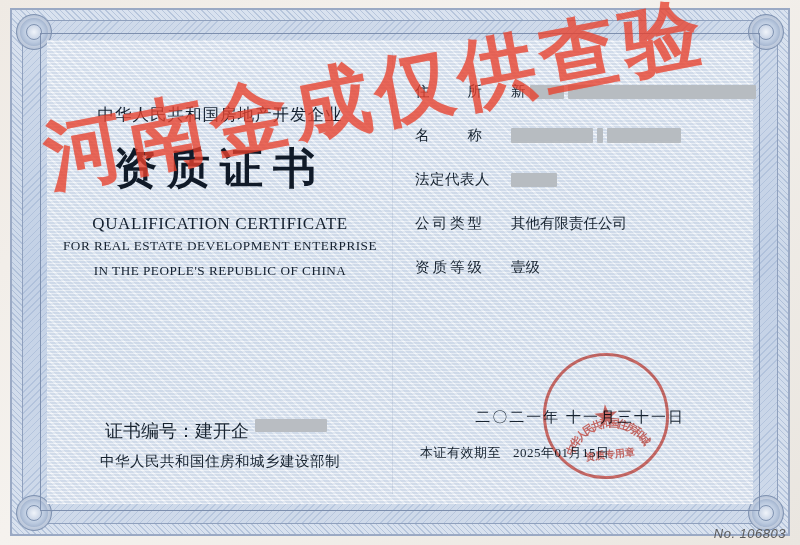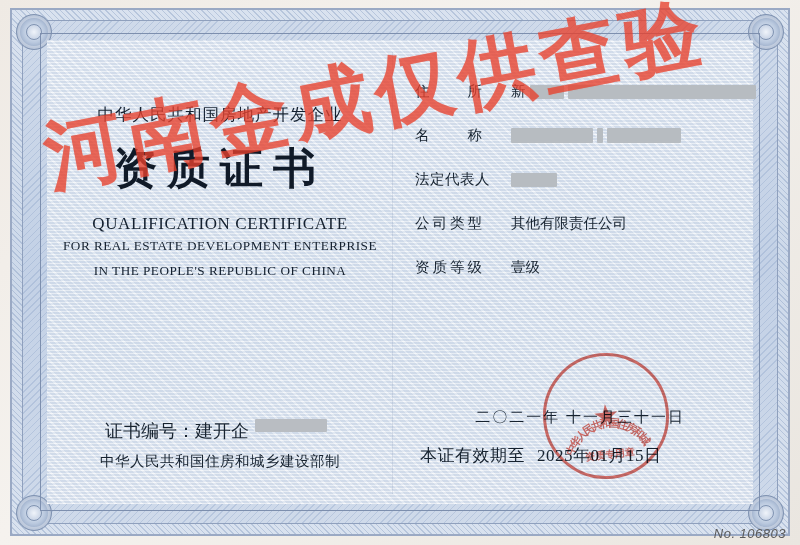--- a/index.html
+++ b/index.html
@@ -230,21 +230,21 @@
     left: 415px; top: 408px;
     width: 330px;
     text-align: center;
     font-size: 15px;
     letter-spacing: 2px;
     color: #16222f;
   }
   .valid-row {
     position: absolute;
     left: 420px; top: 444px;
-    font-size: 17px;
+    font-size: 13px;
     color: #16222f;
     display: flex;
     align-items: center;
     gap: 12px;
   }
   .valid-label { letter-spacing: 0.5px; }
   .valid-date { letter-spacing: 0.5px; }
 
   
   .seal {

